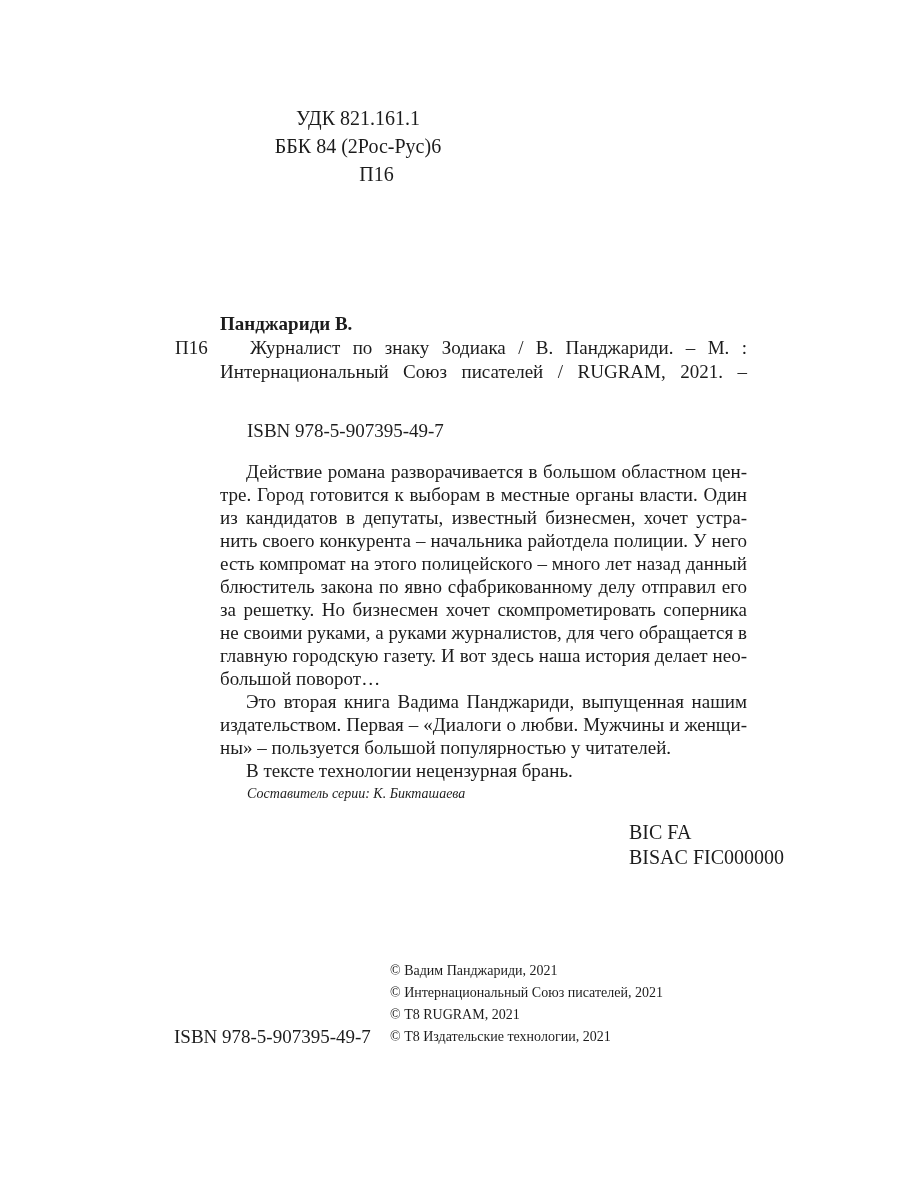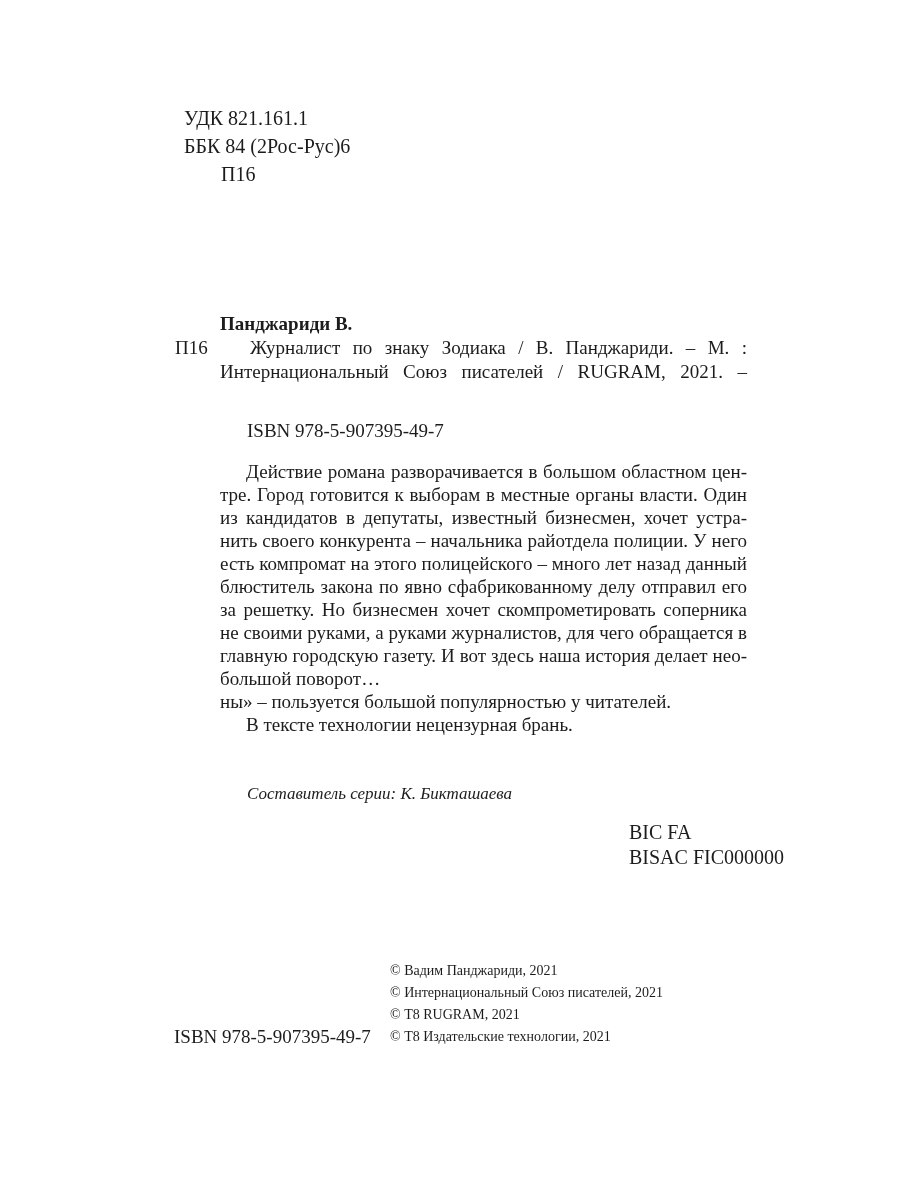--- a/index.html
+++ b/index.html
@@ -12,25 +12,26 @@
     background: #ffffff;
     font-family: "Liberation Serif", serif;
     color: #1c1c1c;
     position: relative;
     overflow: hidden;
   }
   .abs { position: absolute; }
 
   
   .top-block {
-    left: 184px;
+    left: 158px;
     top: 104px;
     font-size: 20px;
     line-height: 28px;
     width: 400px;
+    text-align: center;
   }
   .top-block .code-line { padding-left: 37px; }
 
   
   .catalog {
     left: 220px;
     top: 312px;
     width: 527px;
     font-size: 19px;
     line-height: 24px;
@@ -61,21 +62,21 @@
     width: 527px;
     font-size: 19px;
     line-height: 23px;
   }
   .annotation .para .jlines > div:first-child { padding-left: 26px; }
   .annotation .indent { padding-left: 26px; }
 
   .compiler {
     left: 247px;
     top: 782px;
-    font-size: 17px;
+    font-size: 14px;
     line-height: 23px;
     font-style: italic;
   }
 
   .class-codes {
     left: 597px;
     top: 820px;
     font-size: 20px;
     line-height: 25px;
     margin-left: 32px;
@@ -124,20 +125,24 @@
         <div>нить своего конкурента – начальника райотдела полиции. У него</div>
         <div>есть компромат на этого полицейского – много лет назад данный</div>
         <div>блюститель закона по явно сфабрикованному делу отправил его</div>
         <div>за решетку. Но бизнесмен хочет скомпрометировать соперника</div>
         <div>не своими руками, а руками журналистов, для чего обращается в</div>
         <div>главную городскую газету. И вот здесь наша история делает нео-</div>
       </div>
     <div>большой поворот…</div>
   </div>
   <div class="para">
+    <div class="jlines">
+        <div>Это вторая книга Вадима Панджариди, выпущенная нашим</div>
+        <div>издательством. Первая – «Диалоги о любви. Мужчины и женщи-</div>
+      </div>
     <div>ны» – пользуется большой популярностью у читателей.</div>
   </div>
   <div class="indent">В тексте технологии нецензурная брань.</div>
 </div>
 
 <div class="abs compiler">Составитель серии: К. Бикташаева</div>
 
 <div class="abs class-codes">
   <div>BIC FA</div>
   <div>BISAC FIC000000</div>

